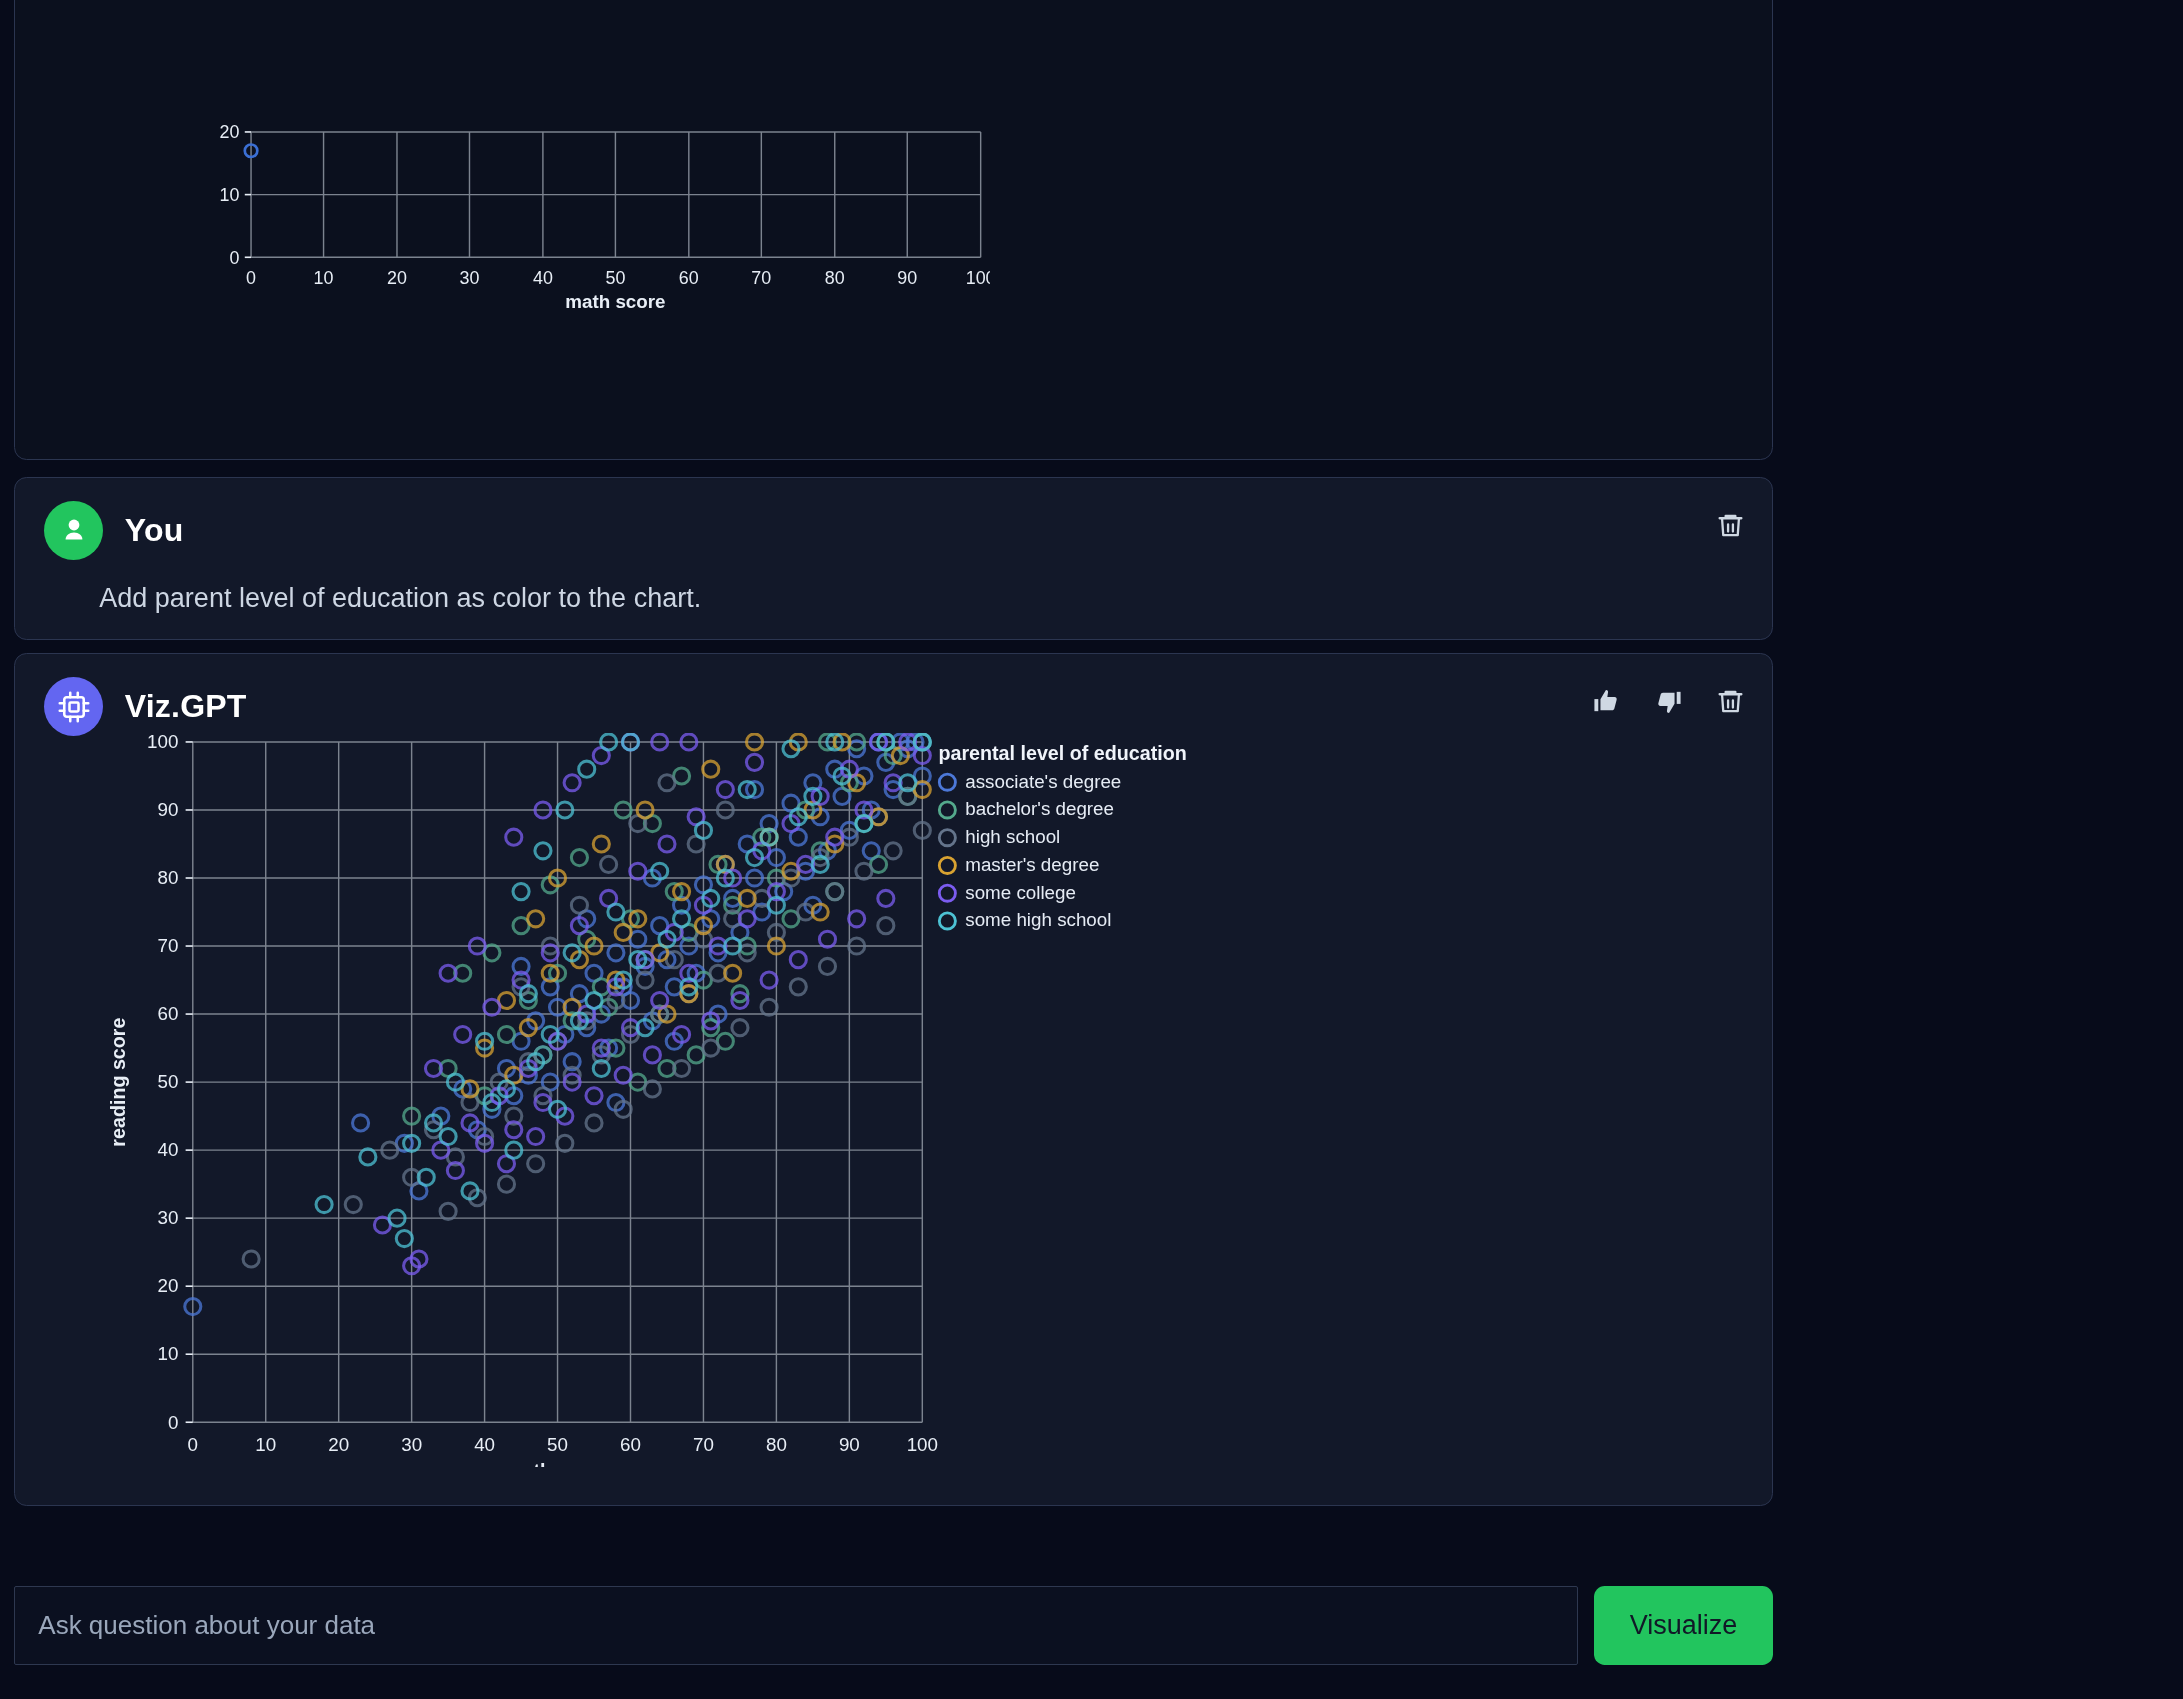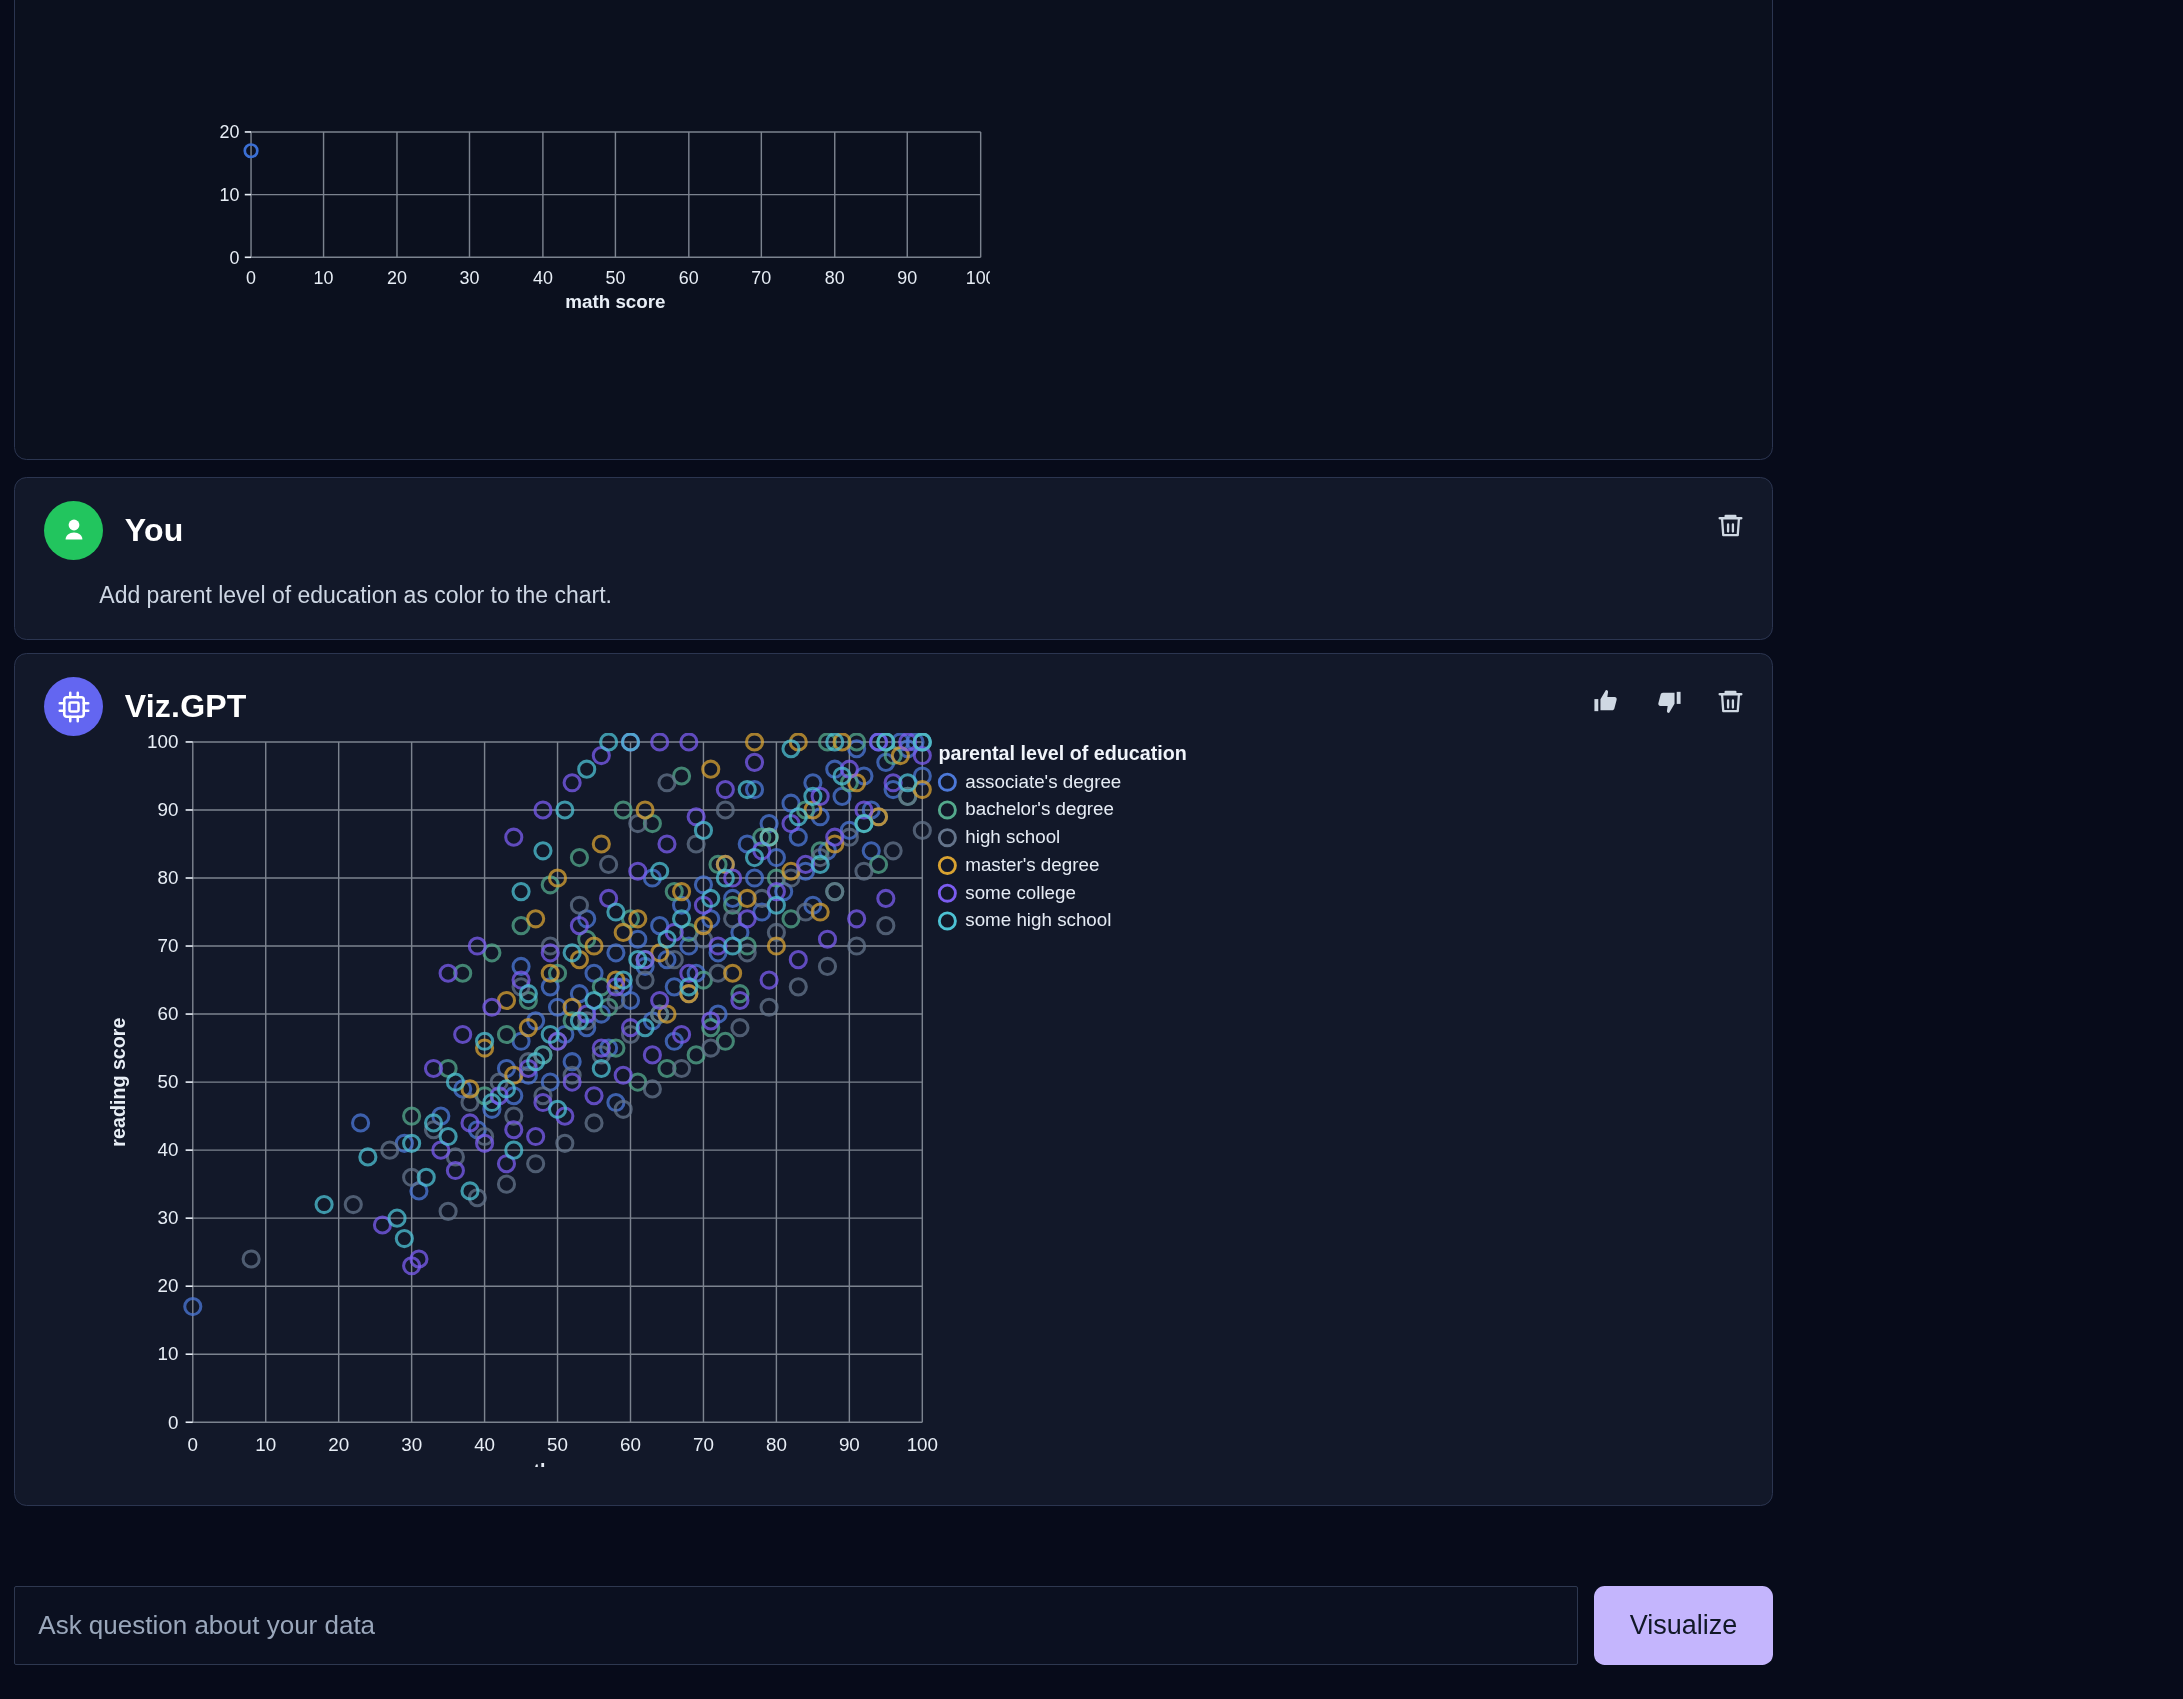--- a/index.html
+++ b/index.html
@@ -111,21 +111,21 @@
   .avatar.user { background: #22c55e; }
   .avatar.bot  { background: #6366f1; }
   .sender {
     font-size: 32px;
     font-weight: 700;
     color: #ffffff;
     letter-spacing: 0.2px;
   }
   .msg-body {
     padding: 19.7px 29px 0 84px;
-    font-size: 23px;
+    font-size: 27px;
     color: #cdd6e3;
     line-height: 1.35;
   }
 
   .actions {
     position: absolute;
     right: 27px;
     top: 32px;
     display: flex;
     align-items: center;
@@ -164,21 +164,21 @@
     font-size: 26px;
     color: #e5ecf5;
     font-family: inherit;
     outline: none;
   }
   .ask-input::placeholder { color: #9aa7bb; }
   .viz-btn {
     flex: 0 0 auto;
     height: 79px;
     padding: 0 36px;
-    background: #c4b5fd;
+    background: #22c55e;
     color: #111827;
     border: none;
     border-radius: 10.7px;
     font-size: 27px;
     font-family: inherit;
     cursor: pointer;
     white-space: nowrap;
   }
 </style>
 </head>

